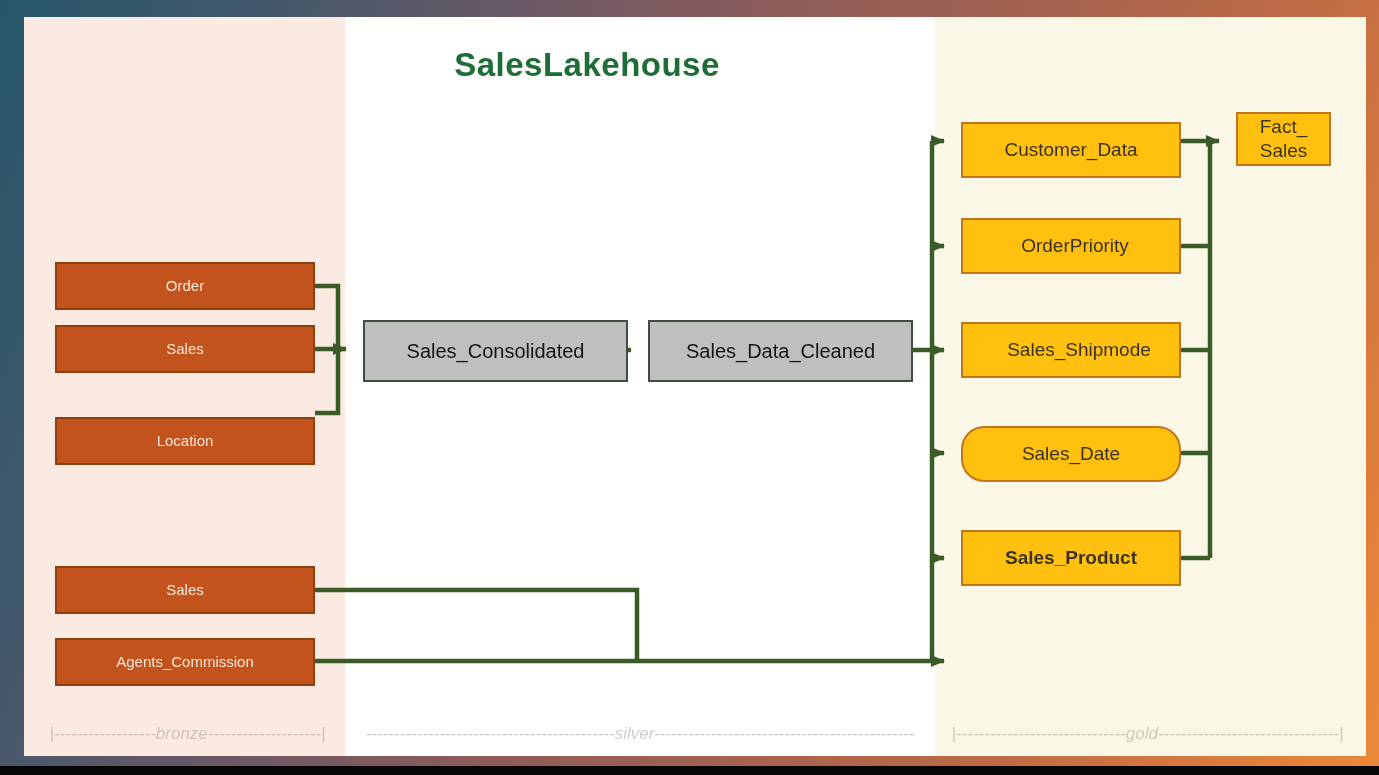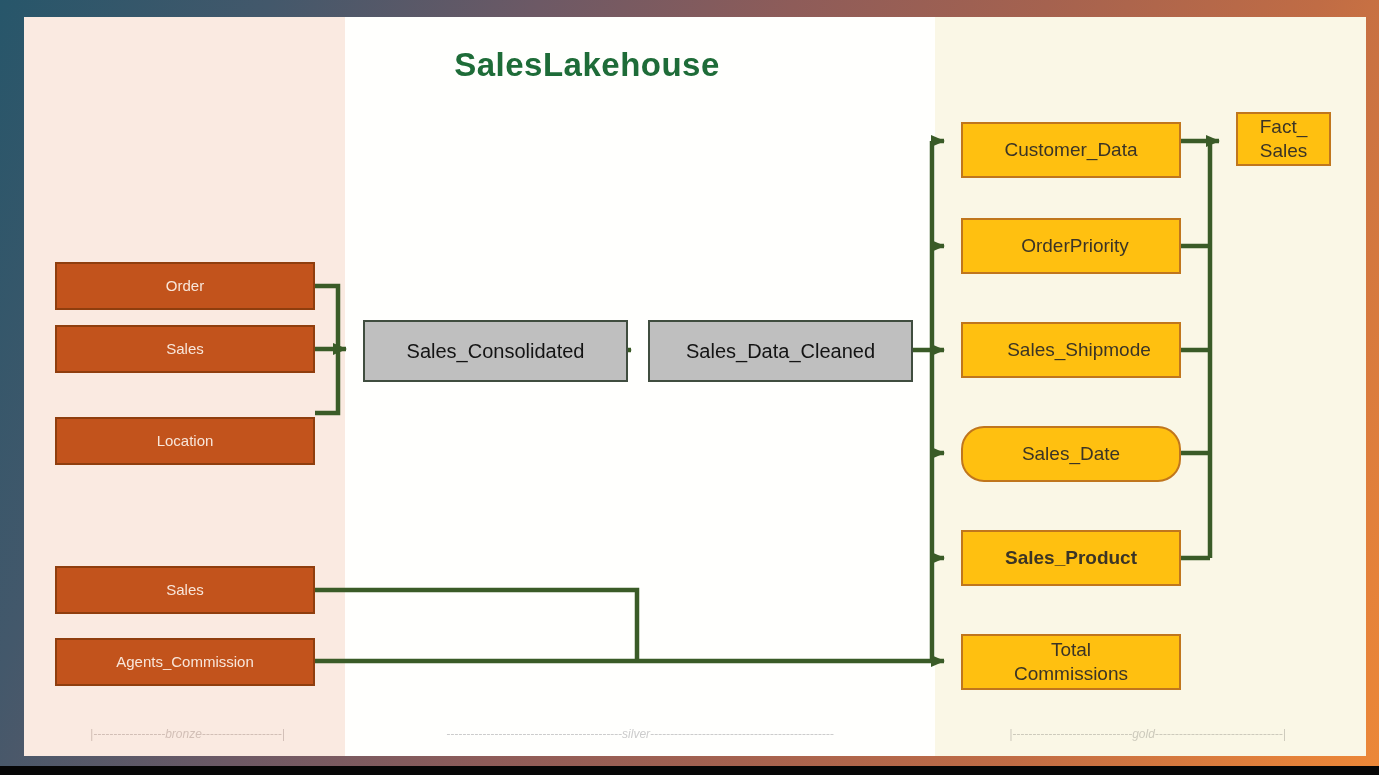--- a/index.html
+++ b/index.html
@@ -74,21 +74,21 @@
     left: 1236px; top: 112px; width: 95px; height: 54px;
   }
 
   .connector-svg {
     position: absolute; left: 0; top: 0;
     pointer-events: none;
   }
 
   .zone-label {
     position: absolute; top: 719px; height: 30px; line-height: 30px;
-    font-size: 12px; font-style: italic; color: #c9c4c0;
+    font-size: 17px; font-style: italic; color: #c9c4c0;
     text-align: center; white-space: nowrap; overflow: hidden;
   }
   .zone-label-bronze { left: 30px;  width: 315px; color: #d2bfb6; }
   .zone-label-silver { left: 345px; width: 590px; color: #cccccc; }
   .zone-label-gold   { left: 935px; width: 425px; color: #cdcabc; }
 </style>
 </head>
 <body>
 
 <div class="stage">
@@ -160,24 +160,20 @@
   </div>
   <div class="node node-gold" id="n-sales-shipmode">
     <span>Sales_Shipmode</span>
   </div>
   <div class="node node-gold" id="n-sales-date">
     <span>Sales_Date</span>
   </div>
   <div class="node node-gold" id="n-sales-product">
     <span>Sales_Product</span>
   </div>
-  <div class="node node-gold" id="n-total-commissions">
-    <span>Total
-Commissions</span>
-  </div>
   <div class="node node-gold" id="n-fact-sales">
     <span>Fact_
 Sales</span>
   </div>
 
   <div class="zone-label zone-label-bronze">|------------------bronze--------------------|</div>
   <div class="zone-label zone-label-silver">--------------------------------------------silver----------------------------------------------</div>
   <div class="zone-label zone-label-gold">|------------------------------gold--------------------------------|</div>
 
   <div class="bottom-black-bar"></div>

